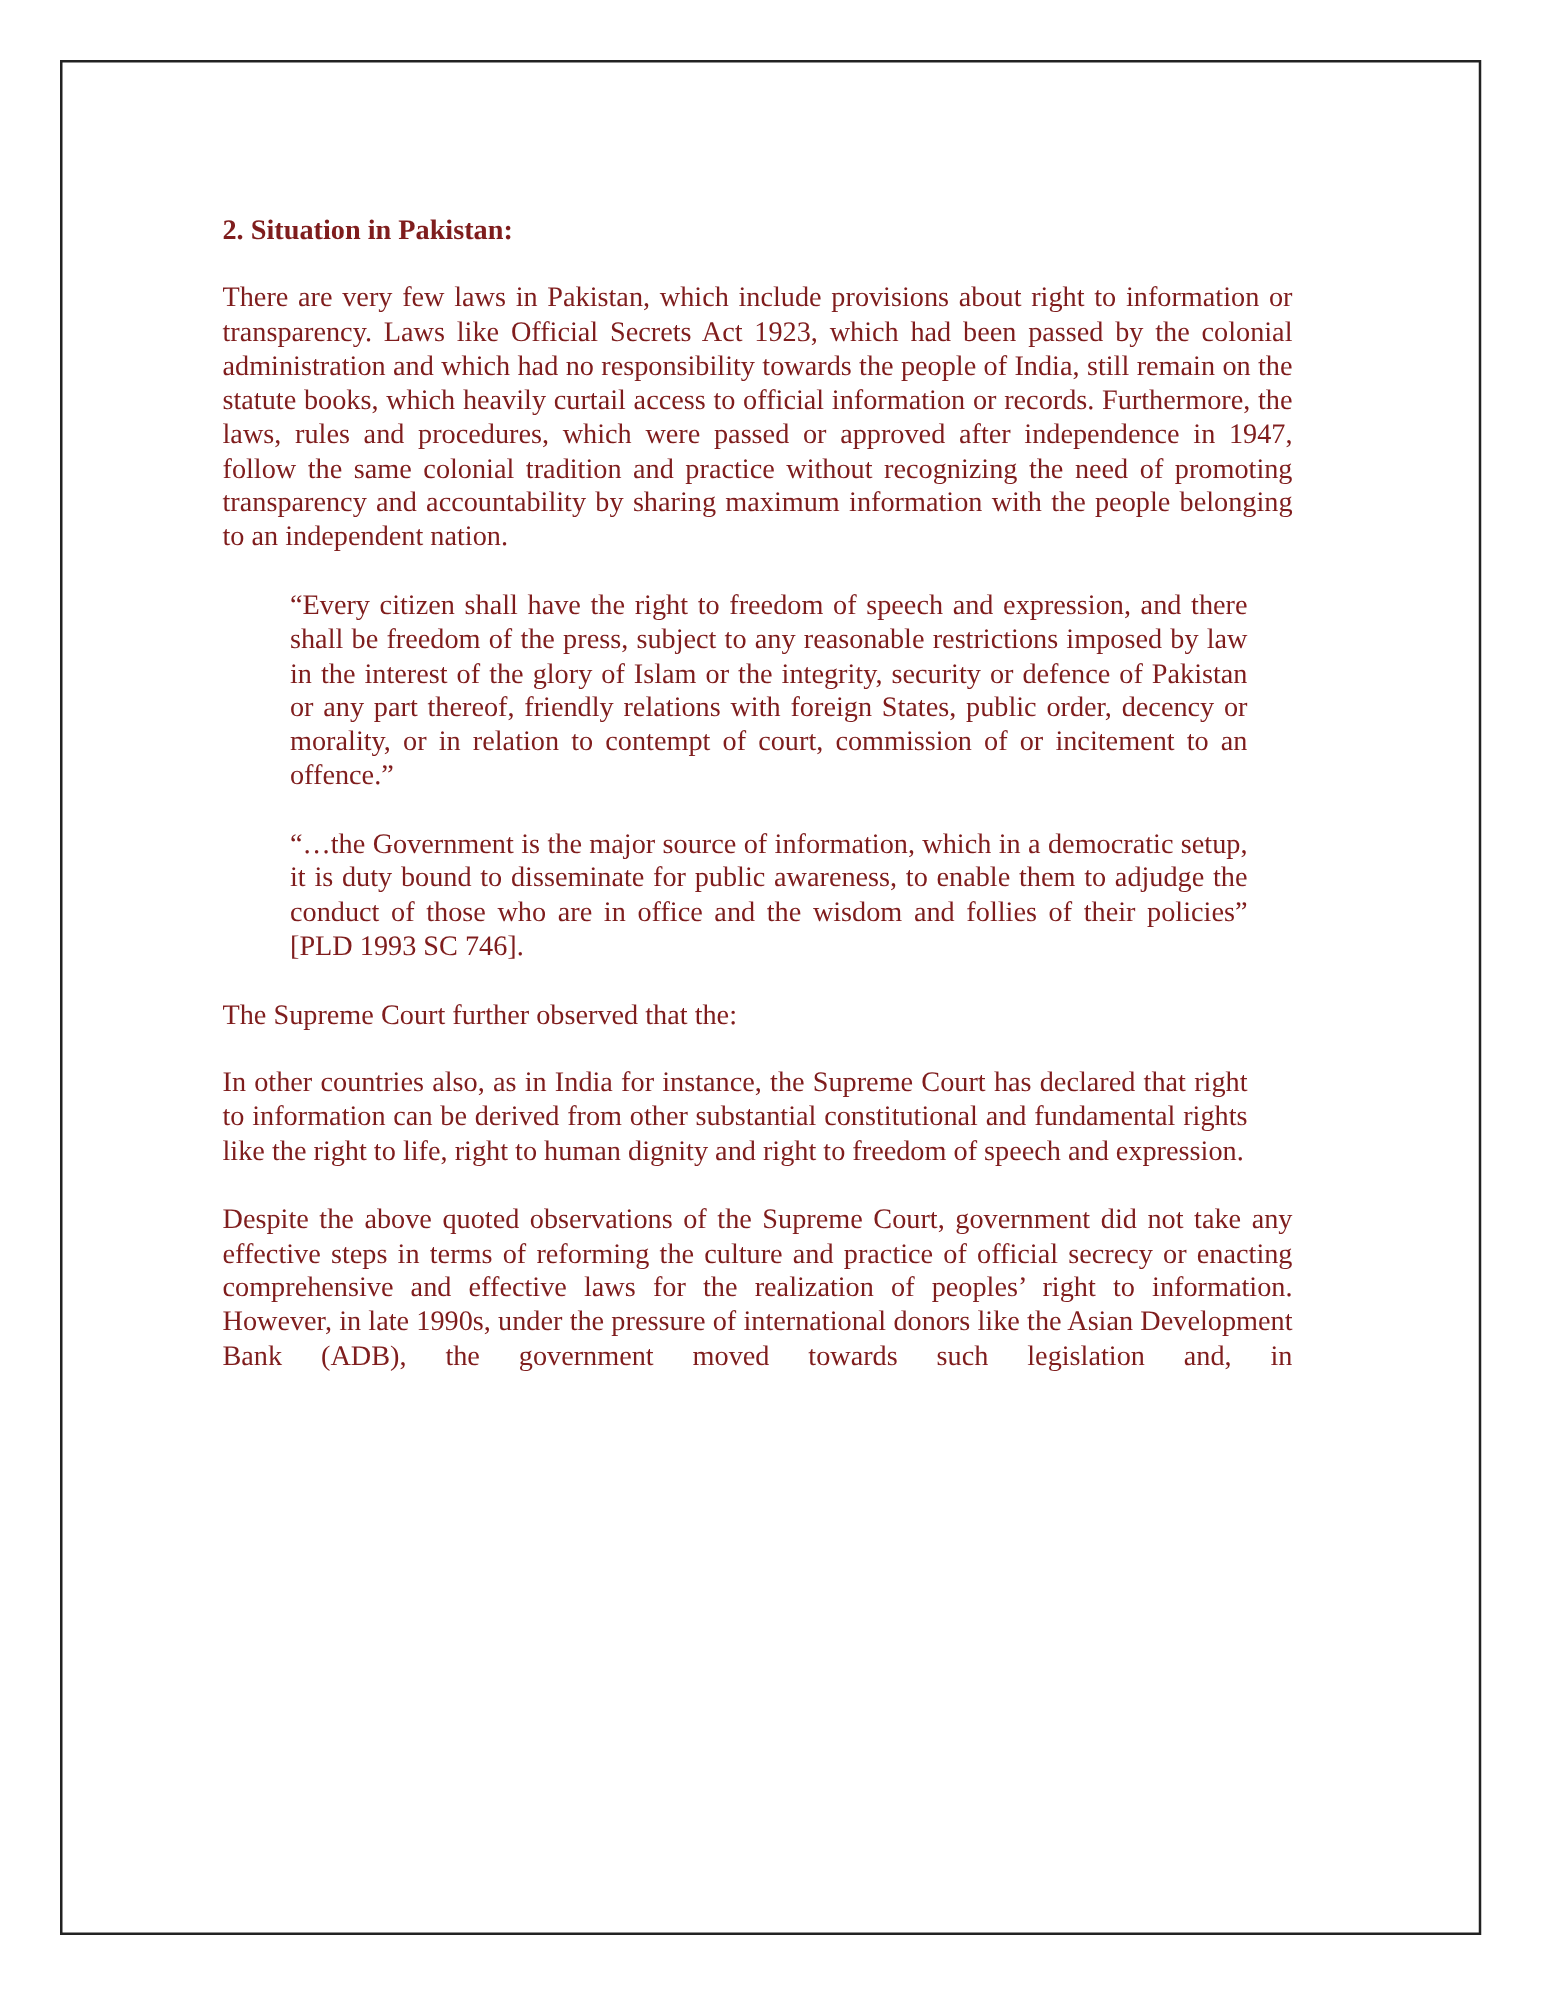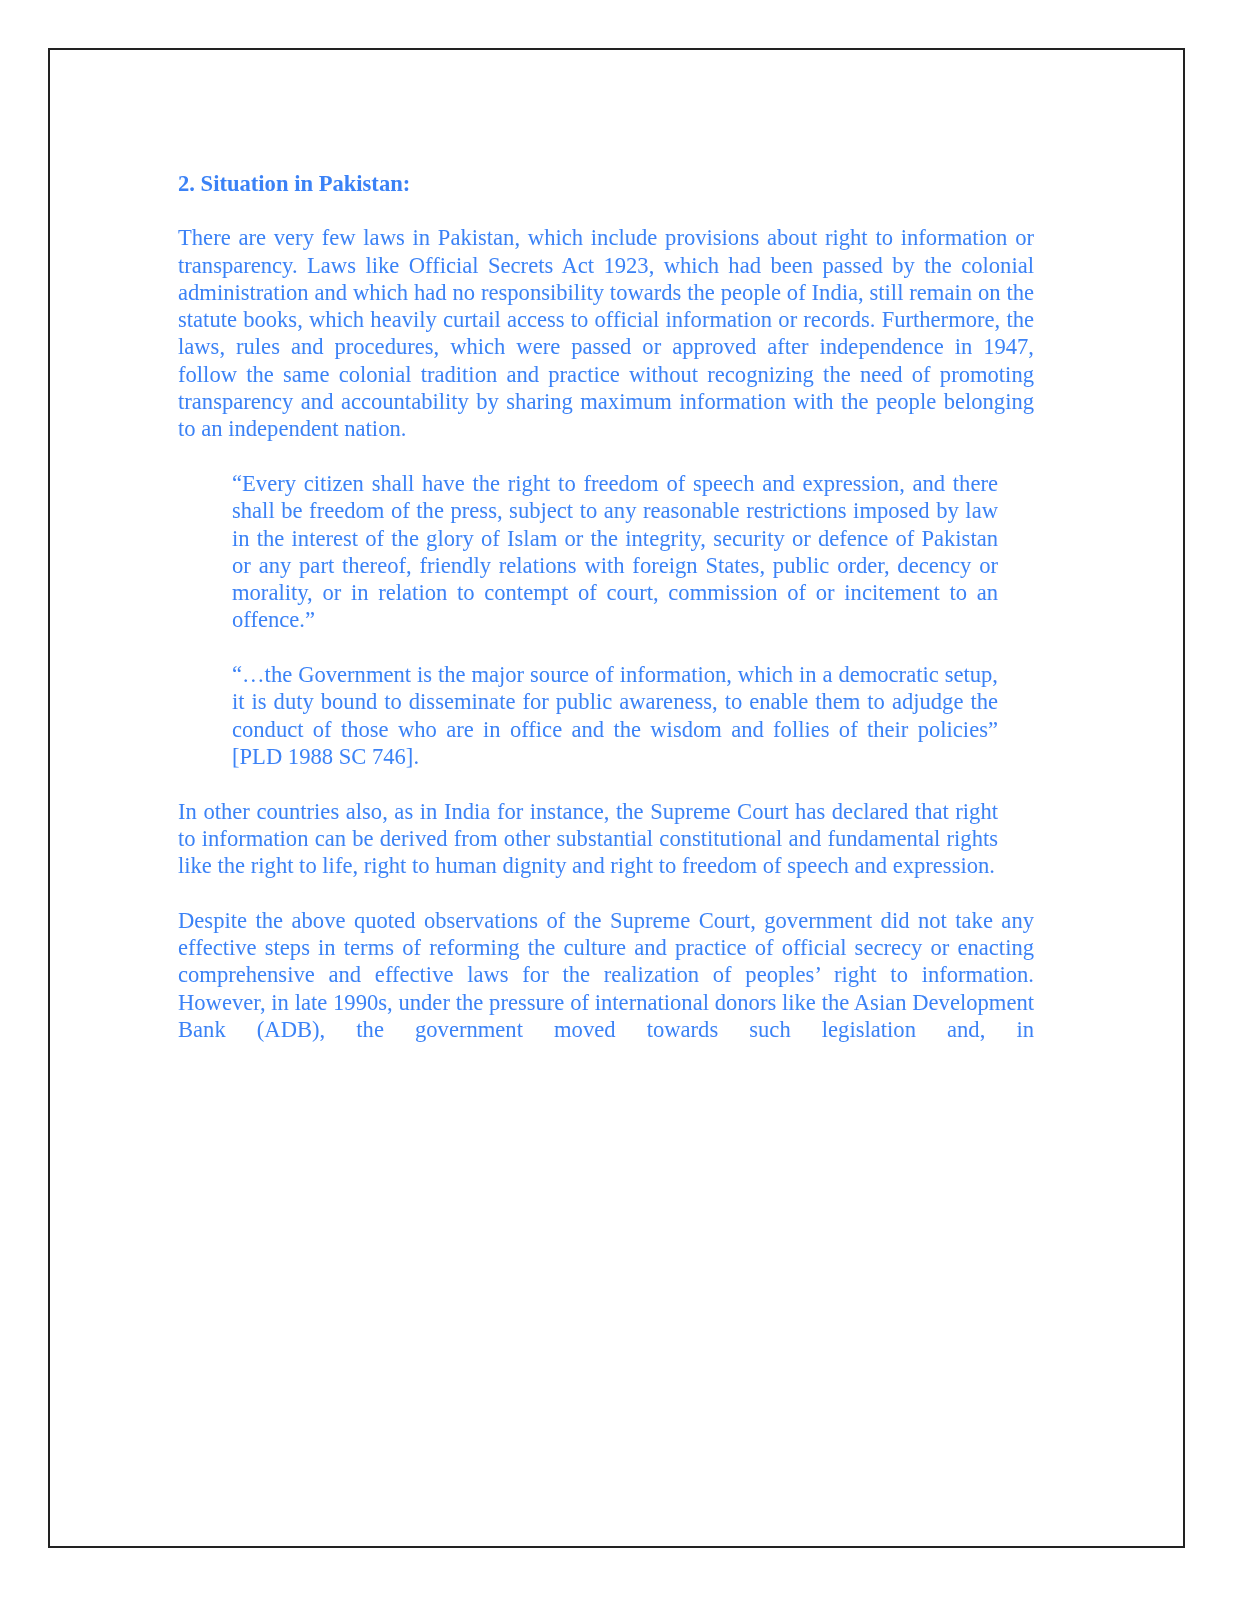--- a/index.html
+++ b/index.html
@@ -4,33 +4,34 @@
 <style>
   html, body { margin:0; padding:0; background:#ffffff; }
   body { width:1236px; height:1600px; position:relative; overflow:hidden; }
   .page-border {
     position:absolute; left:48px; top:48px; width:1137px; height:1500px;
     border:2px solid #222; box-sizing:border-box; background:#fff;
   }
   .content {
     position:absolute; left:178px; top:170px; width:856px;
     font-family:"Liberation Serif", "DejaVu Serif", serif;
-    font-size:22.6px; line-height:27.3px; color:#3b82f6;
+    font-size:22.6px; line-height:27.3px; color:#7f1d1d;
   }
   .heading { font-weight:bold; margin:0 0 27px 0; }
   p { margin:0 0 27.3px 0; text-align:justify; }
   p.last { text-align:justify; text-align-last:justify; }
   .quote { margin:0 36px 27.3px 54px; text-align:justify; }
   .narrow { margin-right:36px; }
 </style>
 </head>
 <body>
 
 <div class="page-border"></div>
 
 <div class="content">
   <div class="heading">2. Situation in Pakistan:</div>
   <p>There are very few laws in Pakistan, which include provisions about right to information or transparency. Laws like Official Secrets Act 1923, which had been passed by the colonial administration and which had no responsibility towards the people of India, still remain on the statute books, which heavily curtail access to official information or records. Furthermore, the laws, rules and procedures, which were passed or approved after independence in 1947, follow the same colonial tradition and practice without recognizing the need of promoting transparency and accountability by sharing maximum information with the people belonging to an independent nation.</p>
   <p class="quote">“Every citizen shall have the right to freedom of speech and expression, and there shall be freedom of the press, subject to any reasonable restrictions imposed by law in the interest of the glory of Islam or the integrity, security or defence of Pakistan or any part thereof, friendly relations with foreign States, public order, decency or morality, or in relation to contempt of court, commission of or incitement to an offence.”</p>
-  <p class="quote">“…the Government is the major source of information, which in a democratic setup, it is duty bound to disseminate for public awareness, to enable them to adjudge the conduct of those who are in office and the wisdom and follies of their policies” [PLD 1988 SC 746].</p>
+  <p class="quote">“…the Government is the major source of information, which in a democratic setup, it is duty bound to disseminate for public awareness, to enable them to adjudge the conduct of those who are in office and the wisdom and follies of their policies” [PLD 1993 SC 746].</p>
+  <p>The Supreme Court further observed that the:</p>
   <p class="narrow">In other countries also, as in India for instance, the Supreme Court has declared that right to information can be derived from other substantial constitutional and fundamental rights like the right to life, right to human dignity and right to freedom of speech and expression.</p>
   <p class="last">Despite the above quoted observations of the Supreme Court, government did not take any effective steps in terms of reforming the culture and practice of official secrecy or enacting comprehensive and effective laws for the realization of peoples’ right to information. However, in late 1990s, under the pressure of international donors like the Asian Development Bank (ADB), the government moved towards such legislation and, in</p>
 </div>
 
 </body></html>

